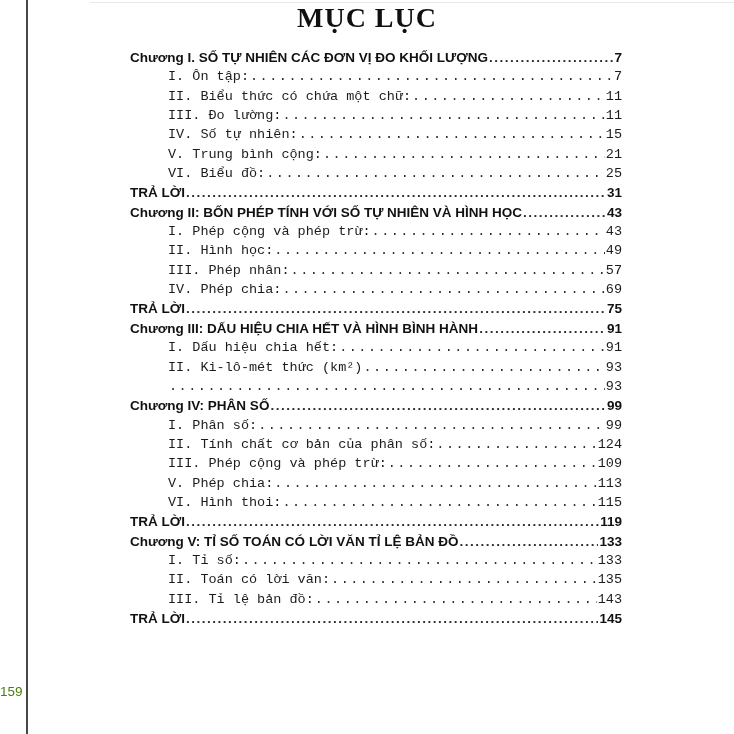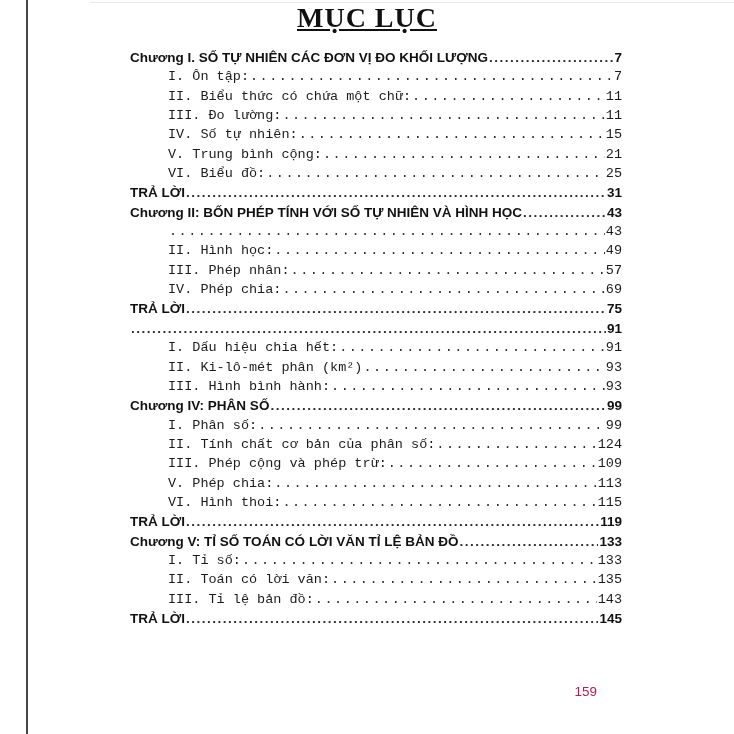--- a/index.html
+++ b/index.html
@@ -31,21 +31,20 @@
   }
   .title {
     position: absolute;
     top: 2px; left: 0; width: 100%;
     text-align: center;
     font-family: "Liberation Serif", serif;
     font-weight: bold;
     font-size: 28px;
     letter-spacing: 1px;
     color: #101010;
-    text-decoration: underline;
   }
   .toc {
     position: absolute;
     top: 48px; left: 130px;
     width: 492px;
   }
   .toc-row {
     display: flex;
     align-items: flex-end;
     height: 19.35px;
@@ -75,23 +74,22 @@
   .toc-dots::before {
     content: "............................................................................................................................................................................................................";
     letter-spacing: 1.5px;
     color: #2a2a2a;
   }
   .toc-page { flex: 0 0 auto; }
   .footer-page {
     position: absolute;
     top: 684px; left: 0;
     width: 597px;
-    text-align: right;
     font-size: 13.5px;
-    color: #be185d;
+    color: #4d7c0f;
   }
 </style>
 </head>
 <body>
 
 <div class="page">
   <div class="scan-edge-top"></div>
   <div class="spine-line"></div>
 
   <div class="title">MỤC LỤC</div>
@@ -136,20 +134,21 @@
         <span class="toc-label">TRẢ LỜI</span>
         <span class="toc-dots"></span>
         <span class="toc-page">31</span>
       </div>
       <div class="toc-row chapter">
         <span class="toc-label">Chương II: BỐN PHÉP TÍNH VỚI SỐ TỰ NHIÊN VÀ HÌNH HỌC</span>
         <span class="toc-dots"></span>
         <span class="toc-page">43</span>
       </div>
       <div class="toc-row item">
+        <span class="toc-label">I. Phép cộng và phép trừ:</span>
         <span class="toc-dots"></span>
         <span class="toc-page">43</span>
       </div>
       <div class="toc-row item">
         <span class="toc-label">II. Hình học:</span>
         <span class="toc-dots"></span>
         <span class="toc-page">49</span>
       </div>
       <div class="toc-row item">
         <span class="toc-label">III. Phép nhân:</span>
@@ -160,35 +159,35 @@
         <span class="toc-label">IV. Phép chia:</span>
         <span class="toc-dots"></span>
         <span class="toc-page">69</span>
       </div>
       <div class="toc-row answer">
         <span class="toc-label">TRẢ LỜI</span>
         <span class="toc-dots"></span>
         <span class="toc-page">75</span>
       </div>
       <div class="toc-row chapter">
+        <span class="toc-label">Chương III: DẤU HIỆU CHIA HẾT VÀ HÌNH BÌNH HÀNH</span>
         <span class="toc-dots"></span>
         <span class="toc-page">91</span>
       </div>
       <div class="toc-row item">
         <span class="toc-label">I. Dấu hiệu chia hết:</span>
         <span class="toc-dots"></span>
         <span class="toc-page">91</span>
       </div>
       <div class="toc-row item">
-        <span class="toc-label">II. Ki-lô-mét phân (km²)</span>
+        <span class="toc-label">II. Ki-lô-mét thức (km²)</span>
         <span class="toc-dots"></span>
         <span class="toc-page">93</span>
       </div>
       <div class="toc-row item">
-        <span class="toc-label">III. Hình bình hành:</span>
         <span class="toc-dots"></span>
         <span class="toc-page">93</span>
       </div>
       <div class="toc-row chapter">
         <span class="toc-label">Chương IV: PHÂN SỐ</span>
         <span class="toc-dots"></span>
         <span class="toc-page">99</span>
       </div>
       <div class="toc-row item">
         <span class="toc-label">I. Phân số:</span>

